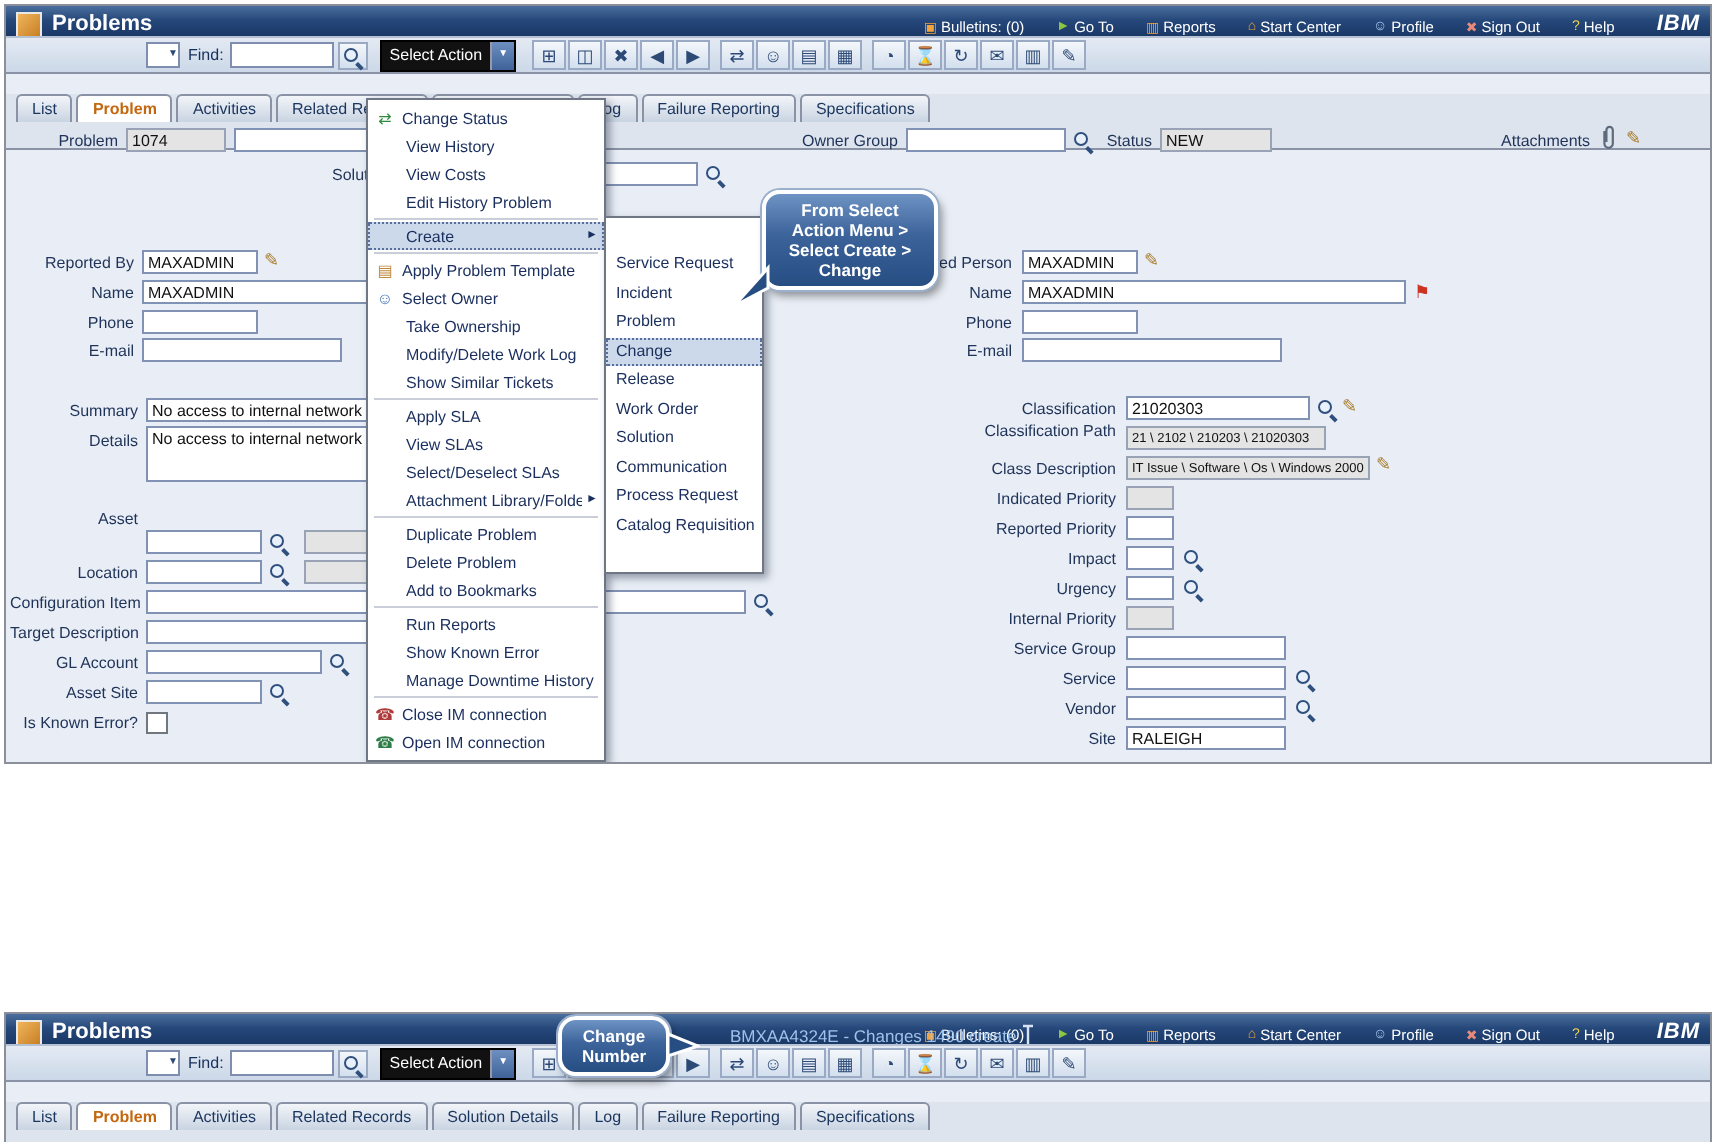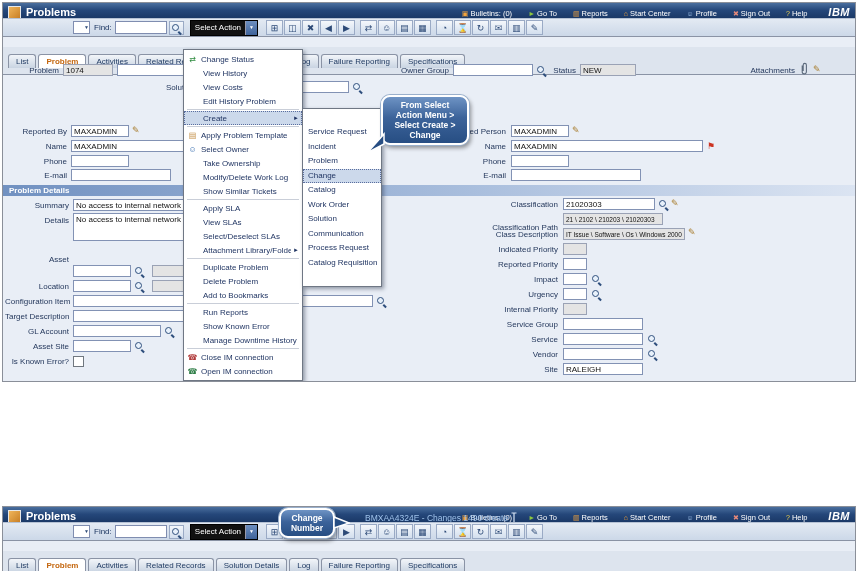--- a/index.html
+++ b/index.html
@@ -24,21 +24,21 @@
 .findinput{width:52px;height:13px;background:#fff;border:1px solid #7f8db0;font-size:8px;line-height:12px;margin-right:2px;box-sizing:border-box}
 .magbtn{width:15px;height:14px;background:linear-gradient(#f4f7fb,#d3dfee);border:1px solid #9aaac5;position:relative;margin-right:6px;box-sizing:border-box}
 .mag{position:absolute;width:11px;height:11px}
 .mag::before{content:"";position:absolute;left:1px;top:1px;width:5px;height:5px;border:1px solid #2f4f7d;border-radius:50%;background:#e8f1fb}
 .mag::after{content:"";position:absolute;left:8px;top:8px;width:4px;height:2px;background:#2f4f7d;transform:rotate(45deg);transform-origin:0 0}
 .selact{height:14px;background:#111;border:1px solid #000;display:flex;align-items:center;margin-right:8px}
 .selact-label{color:#fff;font-size:8px;padding:0 4px;white-space:nowrap}
 .dda{width:11px;height:100%;background:linear-gradient(#6d8fc0,#3f639a);border-left:1px solid #99a;display:flex;align-items:center;justify-content:center}
 .tbtn{width:17px;height:15px;background:linear-gradient(#f4f7fb,#d3dfee);border:1px solid #9aaac5;font-size:9px;color:#2d4a77;display:flex;align-items:center;justify-content:center;margin-right:1px;flex:none;box-sizing:border-box}
 .tsep{width:4px;flex:none}
-.tabsrow{position:absolute;left:0;top:44px;width:100%;height:28px;display:flex;align-items:center;padding-left:5px;box-sizing:border-box;border-bottom:1px solid #8a93a5;background:#dde4ee}
+.tabsrow{position:absolute;left:0;top:44px;width:100%;height:28px;display:flex;align-items:flex-start;padding-left:5px;box-sizing:border-box;border-bottom:1px solid #8a93a5;background:#dde4ee}
 .tab{height:13px;line-height:13px;padding:0 7px;font-size:8px;color:#1a355e;background:linear-gradient(#f2f5f9,#c9d4e2);border:1px solid #8a93a5;border-bottom:none;border-radius:3px 3px 0 0;margin-right:2px;white-space:nowrap}
 .tab.active{background:#fff;color:#c4670f;font-weight:bold}
 .secbar{position:absolute;left:0;width:100%;height:11px;background:linear-gradient(90deg,#7191c1 0%,#a9bedd 55%,#dbe4f2 100%);color:#fff;font-size:8px;font-weight:bold;line-height:11px;padding-left:6px;box-sizing:border-box}
 .lbl{position:absolute;font-size:8px;color:#1f3358;text-align:right;white-space:nowrap}
 .lbl.la{text-align:left}
 .fld{position:absolute;height:12px;background:#fff;border:1px solid #8292b4;font-size:8px;color:#111;line-height:11px;padding:0 2px;box-sizing:border-box;white-space:nowrap;overflow:hidden}
 .fld.ro{background:#e4e4e4;border-color:#9aa2b5}
 .fld.sm{font-size:6.5px}
 .fld.ta{height:28px;white-space:normal;line-height:9px;padding-top:1px}
 .pen{position:absolute;font-size:9px;color:#a77b2a;line-height:10px;font-style:normal}
@@ -185,21 +185,20 @@
   <span class="fld" style="left:508px;top:122px;width:58px">MAXADMIN</span>
   <i class="pen" style="left:569px;top:122px"></i>
   <span class="lbl" style="left:398px;top:139px;width:105px">Name</span>
   <span class="fld" style="left:508px;top:137px;width:192px">MAXADMIN</span>
   <i class="warn" style="left:704px;top:138px"></i>
   <span class="lbl" style="left:398px;top:154px;width:105px">Phone</span>
   <span class="fld" style="left:508px;top:152px;width:58px"></span>
   <span class="lbl" style="left:398px;top:168px;width:105px">E-mail</span>
   <span class="fld" style="left:508px;top:166px;width:130px"></span>
 
-  <div class="secbar" style="top:182px">Problem Details</div>
 
   <span class="lbl" style="left:2px;top:198px;width:64px">Summary</span>
   <span class="fld" style="left:70px;top:196px;width:278px">No access to internal network</span>
   <span class="lbl" style="left:2px;top:213px;width:64px">Details</span>
   <span class="fld ta" style="left:70px;top:210px;width:278px">No access to internal network</span>
   <i class="ldbtn" style="left:351px;top:210px"></i>
 
   <span class="lbl" style="left:2px;top:252px;width:64px">Asset</span>
   <span class="fld" style="left:70px;top:262px;width:58px"></span>
   <i class="mag" style="left:131px;top:263px"></i>
@@ -219,21 +218,21 @@
   <span class="lbl" style="left:2px;top:339px;width:64px">Asset Site</span>
   <span class="fld" style="left:70px;top:337px;width:58px"></span>
   <i class="mag" style="left:131px;top:338px"></i>
   <span class="lbl" style="left:2px;top:354px;width:64px">Is Known Error?</span>
   <span class="chk" style="left:70px;top:353px"></span>
 
   <span class="lbl" style="left:418px;top:197px;width:137px">Classification</span>
   <span class="fld" style="left:560px;top:195px;width:92px">21020303</span>
   <i class="mag" style="left:655px;top:196px"></i>
   <i class="pen" style="left:668px;top:195px"></i>
-  <span class="lbl" style="left:418px;top:220px;width:137px">Classification Path</span>
+  <span class="lbl" style="left:418px;top:208px;width:137px">Classification Path</span>
   <span class="fld ro sm" style="left:560px;top:210px;width:100px">21 \ 2102 \ 210203 \ 21020303</span>
   <span class="lbl" style="left:418px;top:227px;width:137px">Class Description</span>
   <span class="fld ro sm" style="left:560px;top:225px;width:122px">IT Issue \ Software \ Os \ Windows 2000</span>
   <i class="pen" style="left:685px;top:224px"></i>
   <span class="lbl" style="left:418px;top:242px;width:137px">Indicated Priority</span>
   <span class="fld ro" style="left:560px;top:240px;width:24px"></span>
   <span class="lbl" style="left:418px;top:257px;width:137px">Reported Priority</span>
   <span class="fld" style="left:560px;top:255px;width:24px"></span>
   <span class="lbl" style="left:418px;top:272px;width:137px">Impact</span>
   <span class="fld" style="left:560px;top:270px;width:24px"></span>
@@ -332,21 +331,21 @@
         <i class="mic" style="color:#2e7d46">☎</i>
         <span class="mil">Open IM connection</span>
       </div>
   </div>
 
   <div class="submenu">
     <div class="smi">Service Request</div>
     <div class="smi">Incident</div>
     <div class="smi">Problem</div>
     <div class="smi hl">Change</div>
-    <div class="smi">Catalog</div>
+    <div class="smi">Release</div>
     <div class="smi">Work Order</div>
     <div class="smi">Solution</div>
     <div class="smi">Communication</div>
     <div class="smi">Process Request</div>
     <div class="smi">Catalog Requisition</div>
   </div>
 
   <div class="callout" style="left:378px;top:92px;width:88px">
     <div class="cbubble">From Select Action Menu &gt; Select Create &gt; Change</div>
     <svg class="ctail" style="left:-15px;top:36px" width="20" height="24">

